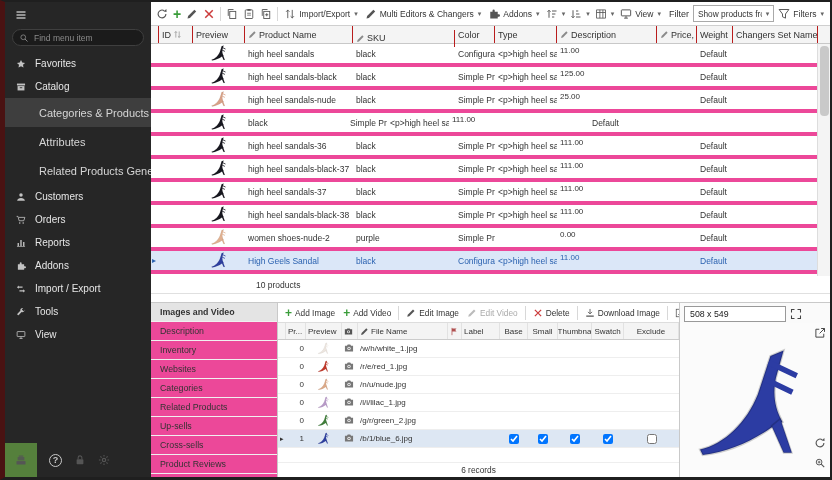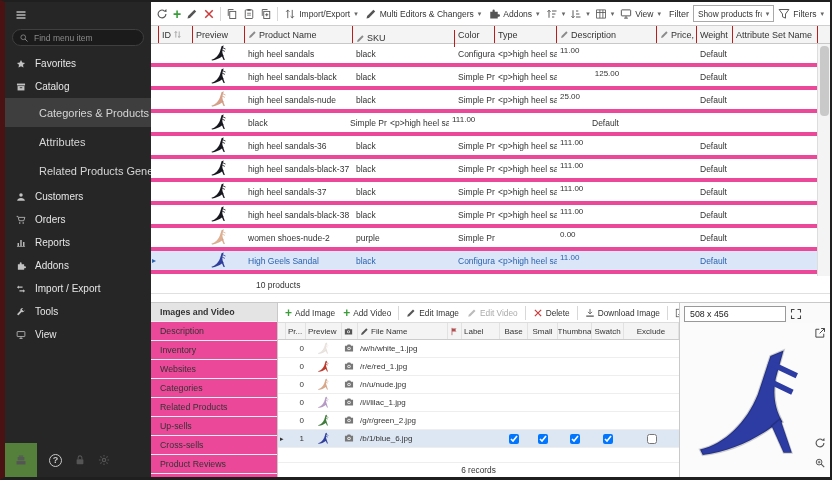--- a/index.html
+++ b/index.html
@@ -422,21 +422,21 @@
               <svg viewBox="0 0 16 16">
                 <path d="M2 14l.8-3.2 8.4-8.4 2.4 2.4-8.4 8.4z" fill="currentColor"></path>
               </svg>
             </span>
             <span>Price,</span>
           </div>
           <div class="gh-cell" style="width: 36px;">
             <span>Weight</span>
           </div>
           <div class="gh-cell" style="width: 85px;">
-            <span>Attribute Set Name</span>
+            <span>Changers Set Name</span>
           </div>
         </div>
       <div class="grid-body" id="gridBody">
           <div class="grow">
             <div class="gcell" style="width: 8px;"></div>
             <div class="gcell" style="width: 34px;">
               <span></span>
             </div>
             <div class="gcell center" style="width: 52px;">
               <span><svg width="19" height="19" viewBox="0 0 24 24">
@@ -485,21 +485,21 @@
             </div>
             <div class="gcell" style="width: 102px;">
               <span>black</span>
             </div>
             <div class="gcell" style="width: 40px;">
               <span>Simple Product</span>
             </div>
             <div class="gcell" style="width: 62px;">
               <span>&lt;p&gt;high heel sandals high heel san...</span>
             </div>
-            <div class="gcell desc" style="width: 100px; text-align: center;"><span>125.00</span></div>
+            <div class="gcell desc" style="width: 100px;"><span>125.00</span></div>
             <div class="gcell right" style="width: 40px;">
               <span></span>
             </div>
             <div class="gcell" style="width: 36px;">
               <span>Default</span>
             </div>
             <div class="gcell" style="width: 85px;">
               <span></span>
             </div>
           </div>
@@ -1134,21 +1134,21 @@
             </div>
           </div>
         <div class="img-footer">
             <span>6 records</span>
           </div>
       </div>
 
       <div class="preview-panel">
         <div class="pv-top">
           <div class="pv-size">
-              <span>508 x 456</span>
+              <span>508 x 549</span>
             </div>
           <span class="icon pv-ic">
               <svg viewBox="0 0 16 16">
                 <path d="M2 6V2h4M10 2h4v4M14 10v4h-4M6 14H2v-4" fill="none" stroke="currentColor" stroke-width="1.4"></path>
               </svg>
             </span>
         </div>
         <span class="icon pv-ext">
             <svg viewBox="0 0 16 16">
               <path d="M7 3H2.5v10.5H13V9" fill="none" stroke="currentColor" stroke-width="1.3"></path>

